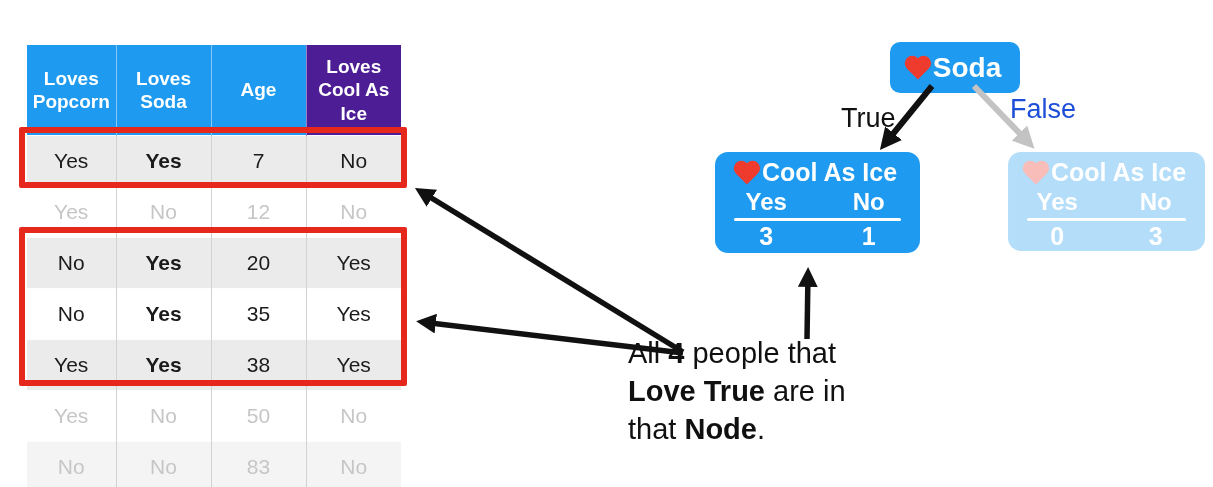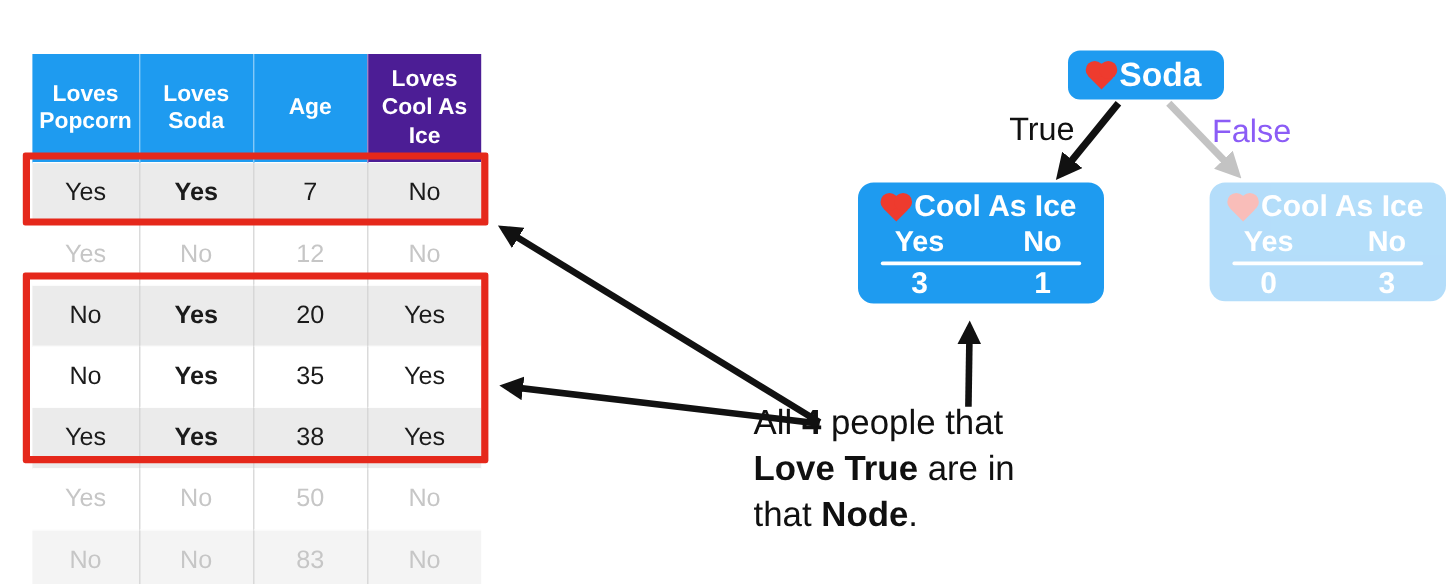--- a/index.html
+++ b/index.html
@@ -41,21 +41,21 @@
   }
   .hl-row1{left:19px;top:127px;width:388px;height:61px;}
   .hl-rows35{left:19px;top:227px;width:388px;height:159px;}
 
   
   .node{
     position:absolute;background:#1e9bf0;color:#fff;border-radius:13px;
     box-sizing:border-box;
   }
   .node-root{
-    left:890px;top:42px;width:130px;height:41px;border-radius:10px;
+    left:890px;top:42px;width:130px;height:51px;border-radius:10px;
     display:flex;align-items:center;justify-content:center;gap:9px;
     font-size:28px;font-weight:bold;
   }
   .node-leaf{left:715px;top:152px;width:205px;height:101px;padding-top:7px;}
   .node-leaf-right{left:1008px;top:152px;width:197px;height:99px;opacity:.33;}
   .node-title{
     display:flex;align-items:center;justify-content:center;gap:9px;
     font-size:25px;font-weight:600;line-height:1.1;
   }
   .yn-row,.count-row{display:flex;width:100%;}
@@ -71,22 +71,22 @@
     flex:0 0 auto;border-radius:0 0 2px 0;
   }
   .heart::before,.heart::after{
     content:"";position:absolute;width:15px;height:15px;border-radius:50%;background:#ee3b2e;
   }
   .heart::before{top:-8px;left:0;}
   .heart::after{top:0;left:8px;}
 
   
   .branch-label{position:absolute;font-size:27px;color:#111;}
-  .label-true{left:841px;top:93px;}
-  .label-false{left:1010px;top:94px;color:#8b5cf6;}
+  .label-true{left:841px;top:103px;}
+  .label-false{left:1010px;top:94px;color:#1d4ed8;}
 
   
   .annotation{
     position:absolute;left:628px;top:334px;width:318px;
     text-align:left;font-size:29px;line-height:38px;color:#101010;
   }
   .annotation b{font-weight:bold;}
 
   
   svg.overlay{position:absolute;inset:0;pointer-events:none;}

